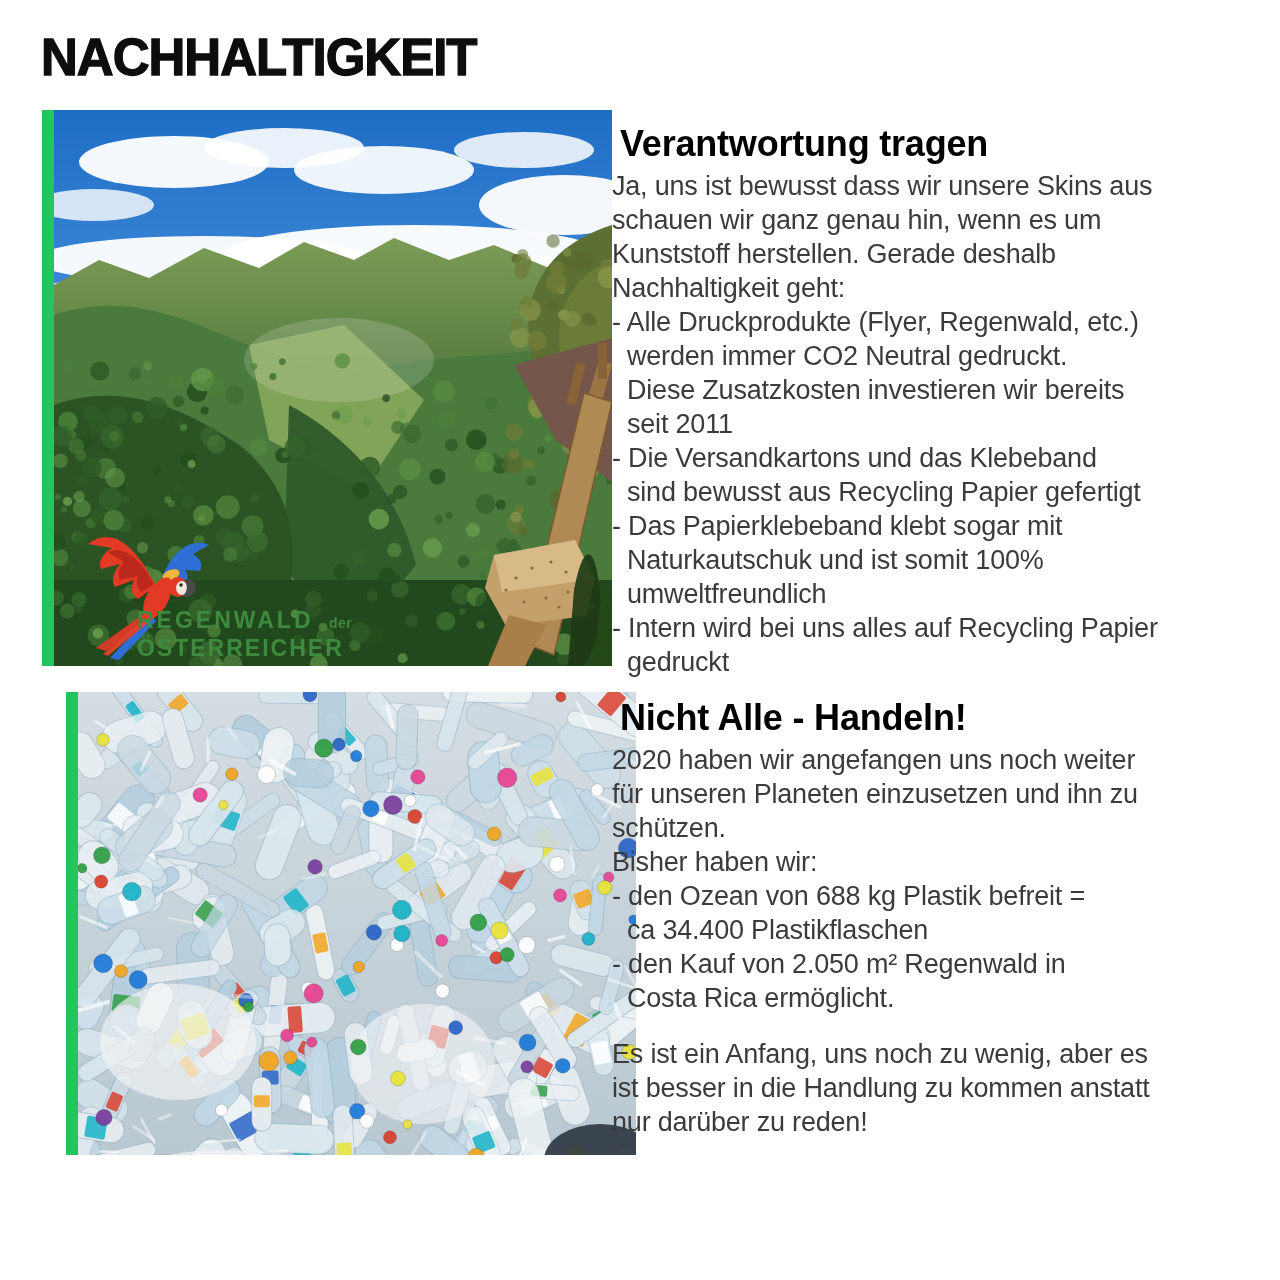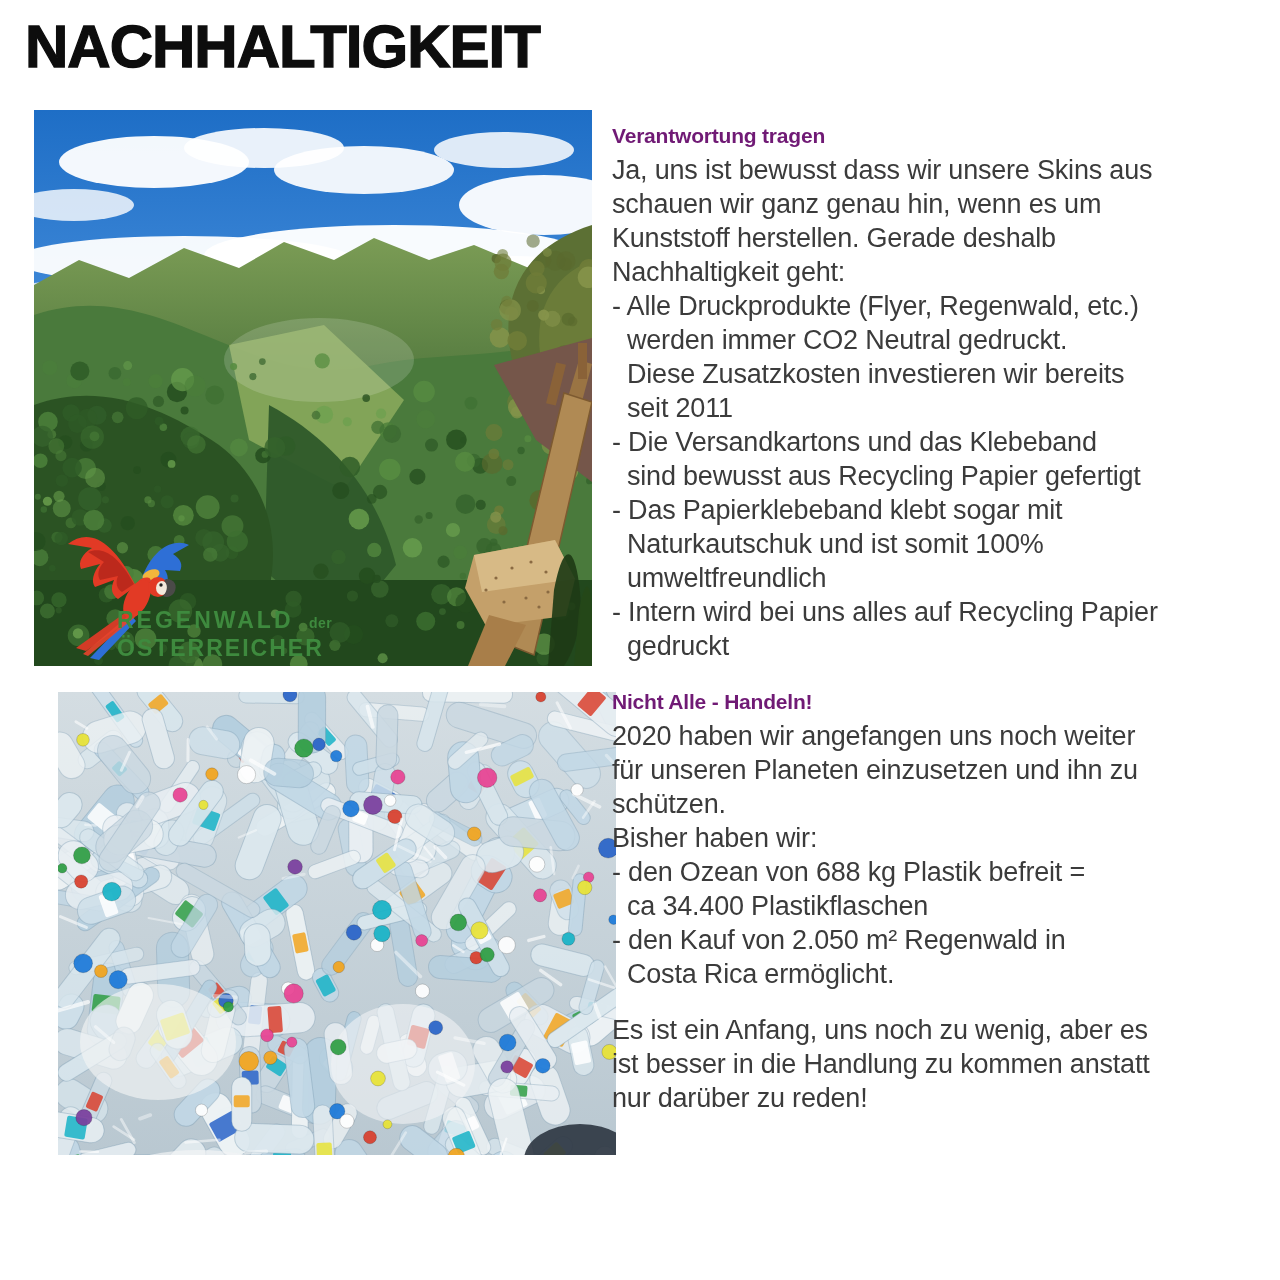--- a/index.html
+++ b/index.html
@@ -1,36 +1,36 @@
 <!DOCTYPE html>
 <html><head>
 <meta charset="utf-8">
 <style>
   html,body{margin:0;padding:0;}
   body{
     width:1280px;height:1280px;background:#ffffff;position:relative;overflow:hidden;
     font-family:"Liberation Sans", sans-serif;
   }
   .page-title{
-    position:absolute;left:25px;top:12px;margin:0;
-    font-size:60px;font-weight:900;letter-spacing:-1px;color:#0d0d0d;
+    position:absolute;left:25px;top:12px;margin:16px;
+    font-size:51px;font-weight:900;letter-spacing:-1px;color:#0d0d0d;
     -webkit-text-stroke:1.3px #0d0d0d;
   }
-  .photo{position:absolute;left:34px;overflow:hidden;background:#22c55e;}
+  .photo{position:absolute;left:42px;overflow:hidden;background:#22c55e;padding-left:12px;}
   .photo.rainforest{top:110px;width:558px;height:556px;}
   .photo.plastic{top:692px;width:558px;height:463px;margin-left:24px;}
   .photo svg{display:block;}
   .right-col{
     position:absolute;left:612px;top:119px;width:660px;
     color:#3b3b3b;font-size:27px;line-height:34px;letter-spacing:-0.2px;
   }
   .txt-section{margin-top:22px;}
   .txt-section:first-child{margin-top:0;}
   .txt-section h2{
-    margin:0;font-size:21px;line-height:34px;font-weight:bold;color:#701a75;
+    margin:8px;font-size:36px;line-height:34px;font-weight:bold;color:#000000;
   }
   .txt-section h2:empty{display:none;}
   .line{white-space:nowrap;}
   .line.cont{padding-left:15px;}
 </style>
 </head>
 <body>
 
 <h1 class="page-title">NACHHALTIGKEIT</h1>
 

